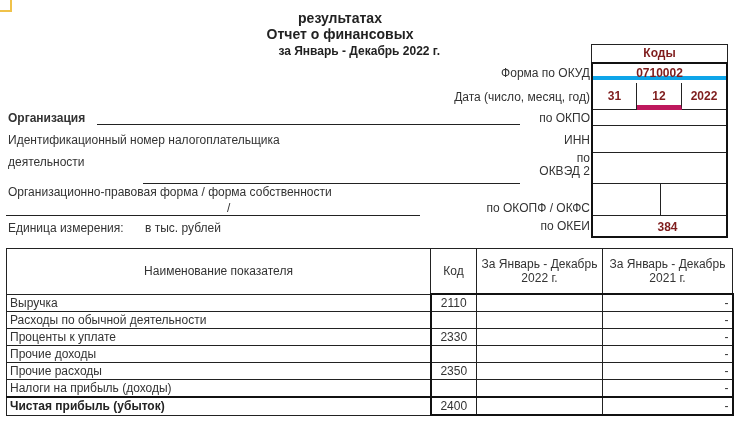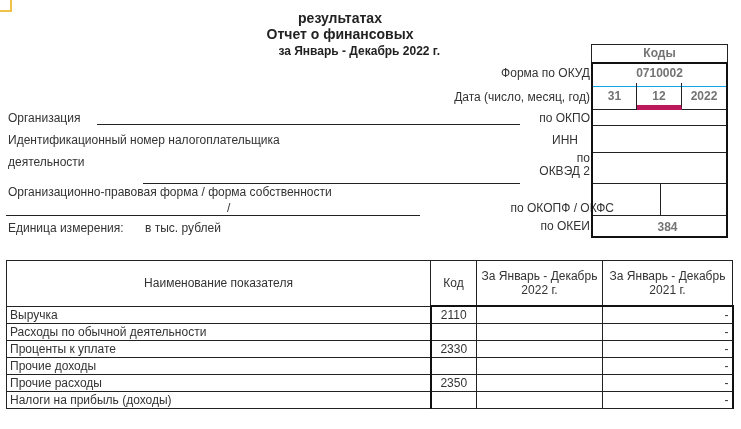--- a/index.html
+++ b/index.html
@@ -5,23 +5,23 @@
   html, body { margin:0; padding:0; background:#fff; }
   body { width:741px; height:429px; position:relative; overflow:hidden;
          font-family:"Liberation Sans", sans-serif; color:#333; font-size:12px; }
   .abs { position:absolute; }
   .corner { left:-4px; top:-4px; width:12px; height:12px; border:2px solid #f0c24a; background:#fff; }
   .title { left:240px; top:10px; width:200px; text-align:center; font-weight:bold; font-size:14px; line-height:16px; color:#222; }
   .period { left:230px; top:44px; width:210px; text-align:right; font-weight:bold; font-size:12px; color:#222; }
   .lbl { font-size:12px; color:#333; white-space:nowrap; }
   .rlbl { text-align:right; font-size:12px; color:#333; white-space:nowrap; }
   .uline { border-bottom:1px solid #222; height:0; }
-  .cb { position:absolute; box-sizing:border-box; text-align:center; font-weight:bold; font-size:12px; color:#737373; }
+  .cb { position:absolute; box-sizing:border-box; text-align:center; font-weight:bold; font-size:12px; color:#7f1d1d; }
   
-  table.main { position:absolute; left:6px; top:260px; width:726px; border-collapse:collapse; table-layout:fixed; }
+  table.main { position:absolute; left:6px; top:248px; width:726px; border-collapse:collapse; table-layout:fixed; }
   table.main td, table.main th { border:1px solid #222; padding:0 3px; font-size:12px; color:#333; font-weight:normal; height:16px; line-height:16px; }
   table.main th { height:44px; text-align:center; line-height:14px; }
   td.code { text-align:center; }
   td.val { text-align:right; }
   tr.total td.name { font-weight:bold; color:#222; }
   .thickL { border-left:2px solid #111 !important; }
   .thickR { border-right:2px solid #111 !important; }
   .thickT { border-top:2px solid #111 !important; }
   .thickB { border-bottom:2px solid #111 !important; }
 </style>
@@ -32,42 +32,42 @@
 
 <div class="abs title">
   <div>результатах</div>
   <div>Отчет о финансовых</div>
 </div>
 <div class="abs period">за Январь - Декабрь 2022 г.</div>
 
 <div class="abs rlbl" style="left:430px; top:66px; width:160px;">Форма по ОКУД</div>
 <div class="abs rlbl" style="left:430px; top:90px; width:160px;">Дата (число, месяц, год)</div>
 <div class="abs rlbl" style="left:430px; top:111px; width:160px;">по ОКПО</div>
-<div class="abs rlbl" style="left:418px; top:133px; width:160px;">ИНН</div>
+<div class="abs rlbl" style="left:430px; top:133px; width:160px;">ИНН</div>
 <div class="abs rlbl" style="left:430px; top:152px; width:160px; line-height:13px;">
   <div>по</div>
   <div>ОКВЭД 2</div>
 </div>
-<div class="abs rlbl" style="left:454px; top:201px; width:160px;">по ОКОПФ / ОКФС</div>
+<div class="abs rlbl" style="left:430px; top:201px; width:160px;">по ОКОПФ / ОКФС</div>
 <div class="abs rlbl" style="left:430px; top:219px; width:160px;">по ОКЕИ</div>
 
 <div class="cb" style="left:591px; top:44px; width:137px; height:19px; border:1px solid #222; line-height:17px;">Коды</div>
 <div class="cb" style="left:591px; top:62px; width:137px; height:176px; border:2px solid #111;"></div>
-<div class="cb" style="left:593px; top:64px; width:133px; height:23px; border-bottom:1px solid #0ea5e9; line-height:19px;">0710002</div>
+<div class="cb" style="left:593px; top:64px; width:133px; height:16px; border-bottom:4px solid #0ea5e9; line-height:19px;">0710002</div>
 <div class="cb" style="left:593px; top:83px; width:44px; height:27px; border-right:1px solid #222; border-bottom:1px solid #222; line-height:27px;">31</div>
 <div class="cb" style="left:637px; top:83px; width:45px; height:27px; border-right:1px solid #222; border-bottom:5px solid #be185d; line-height:27px;">12</div>
 <div class="cb" style="left:682px; top:83px; width:44px; height:27px; border-bottom:1px solid #222; line-height:27px;">2022</div>
 <div class="cb" style="left:593px; top:110px; width:133px; height:16px; border-bottom:1px solid #222;"></div>
 <div class="cb" style="left:593px; top:126px; width:133px; height:27px; border-bottom:1px solid #222;"></div>
 <div class="cb" style="left:593px; top:153px; width:133px; height:31px; border-bottom:1px solid #222;"></div>
 <div class="cb" style="left:593px; top:184px; width:68px; height:32px; border-right:1px solid #222; border-bottom:1px solid #222;"></div>
 <div class="cb" style="left:661px; top:184px; width:65px; height:32px; border-bottom:1px solid #222;"></div>
 <div class="cb" style="left:593px; top:216px; width:149px; height:20px; line-height:22px;">384</div>
 
-<div class="abs lbl" style="left:8px; top:111px;">Организация</div>
+<div class="abs lbl" style="left:8px; top:111px;font-weight:bold;">Организация</div>
 <div class="abs uline" style="left:97px; top:124px; width:423px;"></div>
 
 <div class="abs lbl" style="left:8px; top:133px;">Идентификационный номер налогоплательщика</div>
 
 <div class="abs lbl" style="left:8px; top:155px; line-height:14px;">
   <div>деятельности</div>
 </div>
 <div class="abs uline" style="left:143px; top:183px; width:377px;"></div>
 
 <div class="abs lbl" style="left:8px; top:185px;">Организационно-правовая форма / форма собственности</div>
@@ -122,14 +122,20 @@
       <td class="code thickL">2350</td>
       <td class="val"></td>
       <td class="val thickR">-</td>
     </tr>
     <tr>
       <td class="name">Налоги на прибыль (доходы)</td>
       <td class="code thickL"></td>
       <td class="val"></td>
       <td class="val thickR">-</td>
     </tr>
+    <tr class="total">
+      <td class="name thickT">Чистая прибыль (убыток)</td>
+      <td class="code thickL thickT thickB">2400</td>
+      <td class="val thickT thickB"></td>
+      <td class="val thickR thickT thickB">-</td>
+    </tr>
   </tbody>
 </table>
 
 </body></html>

